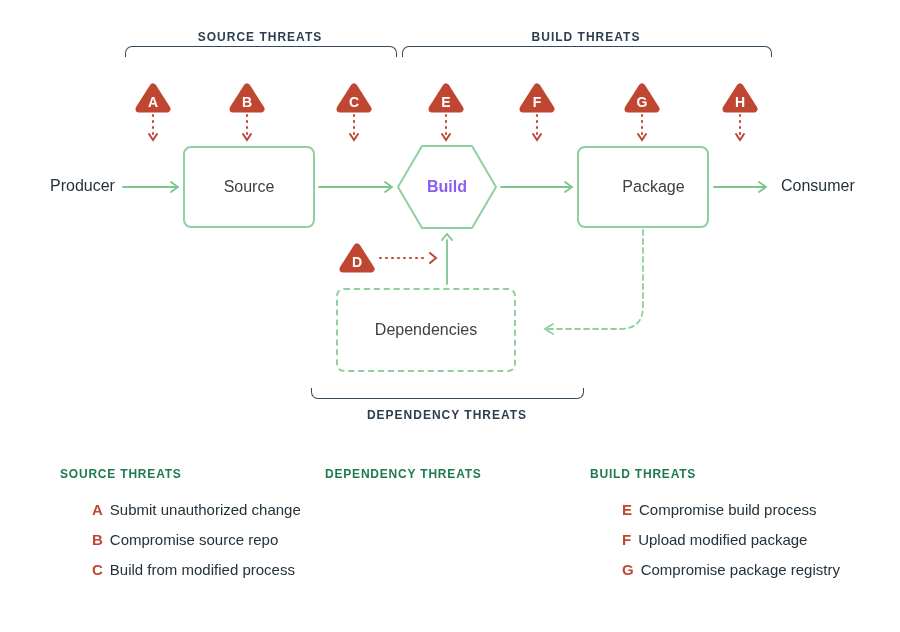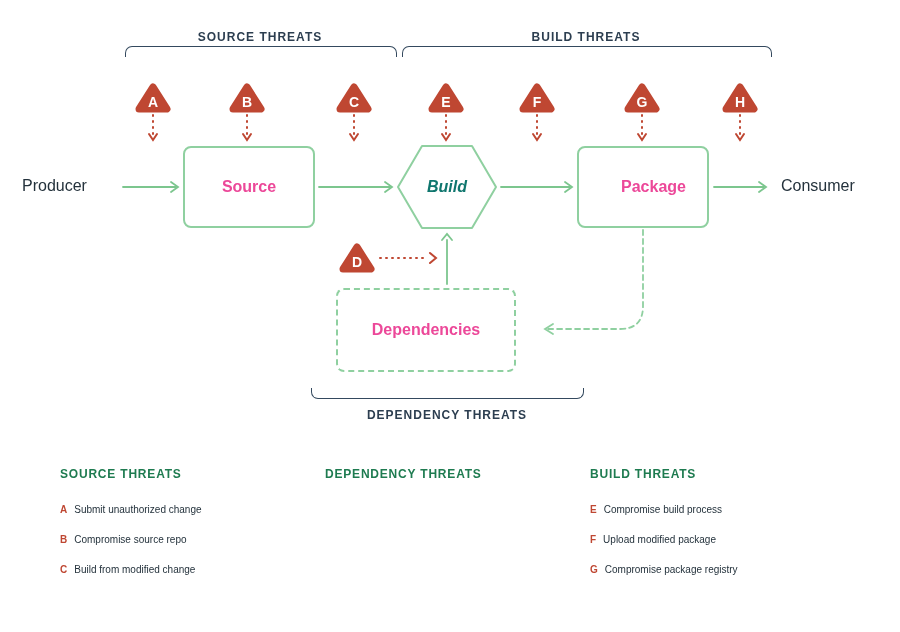--- a/index.html
+++ b/index.html
@@ -19,48 +19,48 @@
     border-radius:0 0 7px 7px;
   }
   .bracket-label{
     position:absolute;transform:translateX(-50%);
     font-size:12px;font-weight:600;letter-spacing:1px;color:#2c3e50;white-space:nowrap;
   }
   
   .node-box{
     position:absolute;background:#fff;border:2px solid #8fd0a0;border-radius:8px;
     display:flex;align-items:center;justify-content:center;
-    font-size:16px;font-weight:700;color:#ec4899;box-sizing:border-box;
+    font-size:16px;font-weight:400;color:#404040;box-sizing:border-box;
   }
   .node-box.dashed{border-style:dashed;}
   .hex-wrap{position:absolute;}
   .hex-label{
     position:absolute;display:flex;align-items:center;justify-content:center;
-    font-size:16px;font-weight:600;color:#0f766e;font-style:italic;
+    font-size:16px;font-weight:600;color:#8b5cf6;
   }
   .end-label{
     position:absolute;font-size:16px;color:#24323c;white-space:nowrap;
   }
   
   .tri{position:absolute;width:38px;height:32px;}
   .tri svg{position:absolute;left:0;top:0;}
   .tri .tri-letter{
     position:absolute;left:0;top:0;width:38px;height:32px;
     display:flex;align-items:center;justify-content:center;
     padding-top:7px;box-sizing:border-box;
     color:#fff;font-size:14px;font-weight:700;
   }
   
   .overlay{position:absolute;left:0;top:0;pointer-events:none;}
   
   .legend-col{position:absolute;width:260px;}
   .legend-heading{
     font-size:12px;font-weight:700;letter-spacing:.8px;color:#1e7b50;margin-bottom:14px;
   }
-  .legend-item{font-size:10px;color:#24323c;line-height:30px;white-space:nowrap;}
+  .legend-item{font-size:15px;color:#24323c;line-height:30px;white-space:nowrap;margin-left:32px;}
   .legend-letter{color:#bf4732;font-weight:700;margin-right:7px;}
 </style>
 </head>
 <body>
 
 <div class="canvas">
 
   <svg class="overlay" width="900" height="450" viewBox="0 0 900 450">
 
     <g stroke="#7cc68e" stroke-width="1.8" fill="none" stroke-linecap="round">
@@ -151,21 +151,21 @@
     <span class="tri-letter">H</span>
   </div>
 
   <div class="tri" style="left:338px;top:242px;">
     <svg width="38" height="32" viewBox="0 0 38 32">
         <path d="M19 5 L33 27 L5 27 Z" fill="#bf4732" stroke="#bf4732" stroke-width="7" stroke-linejoin="round"></path>
       </svg>
     <span class="tri-letter">D</span>
   </div>
 
-  <div class="end-label" style="left:22px;top:177px;">Producer</div>
+  <div class="end-label" style="left:50px;top:177px;">Producer</div>
 
   <div class="node-box" style="left:183px;top:146px;width:132px;height:82px;">Source</div>
 
   <div class="hex-wrap" style="left:395px;top:143px;">
     <svg width="104" height="88" viewBox="0 0 104 88">
       <path d="M27 3 L77 3 L101 44 L77 85 L27 85 L3 44 Z" fill="#ffffff" stroke="#8fd0a0" stroke-width="2" stroke-linejoin="round"></path>
     </svg>
     <div class="hex-label" style="left:0;top:0;width:104px;height:88px;">Build</div>
   </div>
 
@@ -180,21 +180,21 @@
 
   <div class="legend-col" style="left:60px;top:467px;">
     <div class="legend-heading">SOURCE THREATS</div>
     <div class="legend-item">
       <span class="legend-letter">A</span><span>Submit unauthorized change</span>
     </div>
     <div class="legend-item">
       <span class="legend-letter">B</span><span>Compromise source repo</span>
     </div>
     <div class="legend-item">
-      <span class="legend-letter">C</span><span>Build from modified change</span>
+      <span class="legend-letter">C</span><span>Build from modified process</span>
     </div>
   </div>
 
   <div class="legend-col" style="left:325px;top:467px;">
     <div class="legend-heading">DEPENDENCY THREATS</div>
   </div>
 
   <div class="legend-col" style="left:590px;top:467px;">
     <div class="legend-heading">BUILD THREATS</div>
     <div class="legend-item">

